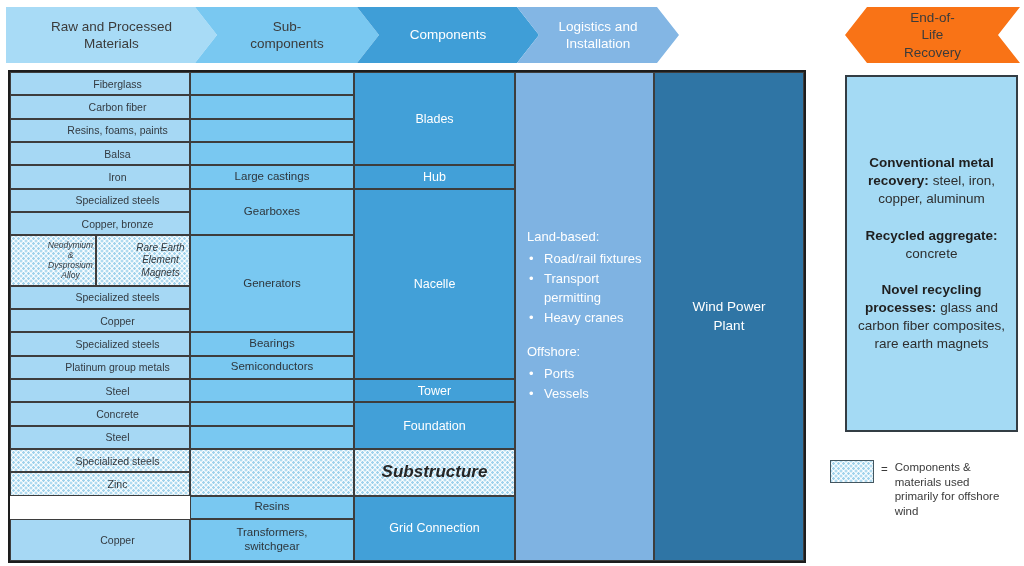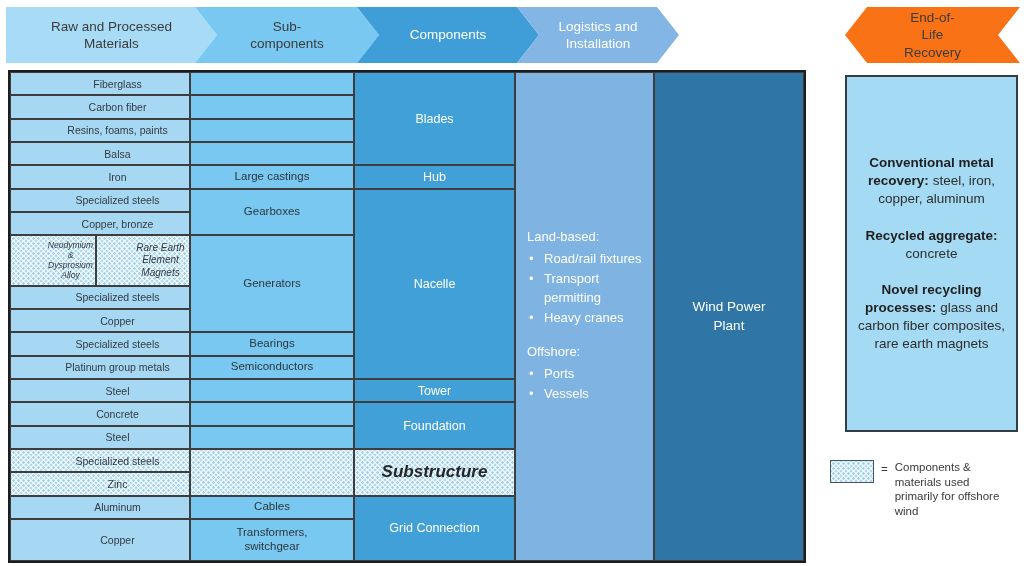--- a/index.html
+++ b/index.html
@@ -90,37 +90,36 @@
 Magnets</div>
     <div class="cell mat" style="grid-row:9">Specialized steels</div>
     <div class="cell mat" style="grid-row:10">Copper</div>
     <div class="cell mat" style="grid-row:11">Specialized steels</div>
     <div class="cell mat" style="grid-row:12">Platinum group metals</div>
     <div class="cell mat" style="grid-row:13">Steel</div>
     <div class="cell mat" style="grid-row:14">Concrete</div>
     <div class="cell mat" style="grid-row:15">Steel</div>
     <div class="cell mat hatch" style="grid-row:16">Specialized steels</div>
     <div class="cell mat hatch" style="grid-row:17">Zinc</div>
-    <div class="cell mat" style="grid-row:18">Aluminum</div>
     <div class="cell mat" style="grid-row:19">Copper</div>
 
     <div class="cell sub" style="grid-row:1"></div>
     <div class="cell sub" style="grid-row:2"></div>
     <div class="cell sub" style="grid-row:3"></div>
     <div class="cell sub" style="grid-row:4"></div>
     <div class="cell sub" style="grid-row:5">Large castings</div>
     <div class="cell sub" style="grid-row:6/8">Gearboxes</div>
     <div class="cell sub" style="grid-row:8/11">Generators</div>
     <div class="cell sub" style="grid-row:11">Bearings</div>
     <div class="cell sub" style="grid-row:12">Semiconductors</div>
     <div class="cell sub" style="grid-row:13"></div>
     <div class="cell sub" style="grid-row:14"></div>
     <div class="cell sub" style="grid-row:15"></div>
     <div class="cell sub hatch" style="grid-row:16/18"></div>
-    <div class="cell sub" style="grid-row:18">Cables</div>
+    <div class="cell sub" style="grid-row:18">Resins</div>
     <div class="cell sub" style="grid-row:19">Transformers,
 switchgear</div>
 
     <div class="cell comp" style="grid-row:1/5">Blades</div>
     <div class="cell comp" style="grid-row:5">Hub</div>
     <div class="cell comp" style="grid-row:6/13">Nacelle</div>
     <div class="cell comp" style="grid-row:13">Tower</div>
     <div class="cell comp" style="grid-row:14/16">Foundation</div>
     <div class="cell comp hatch substructure" style="grid-row:16/18">Substructure</div>
     <div class="cell comp" style="grid-row:18/20">Grid Connection</div>

